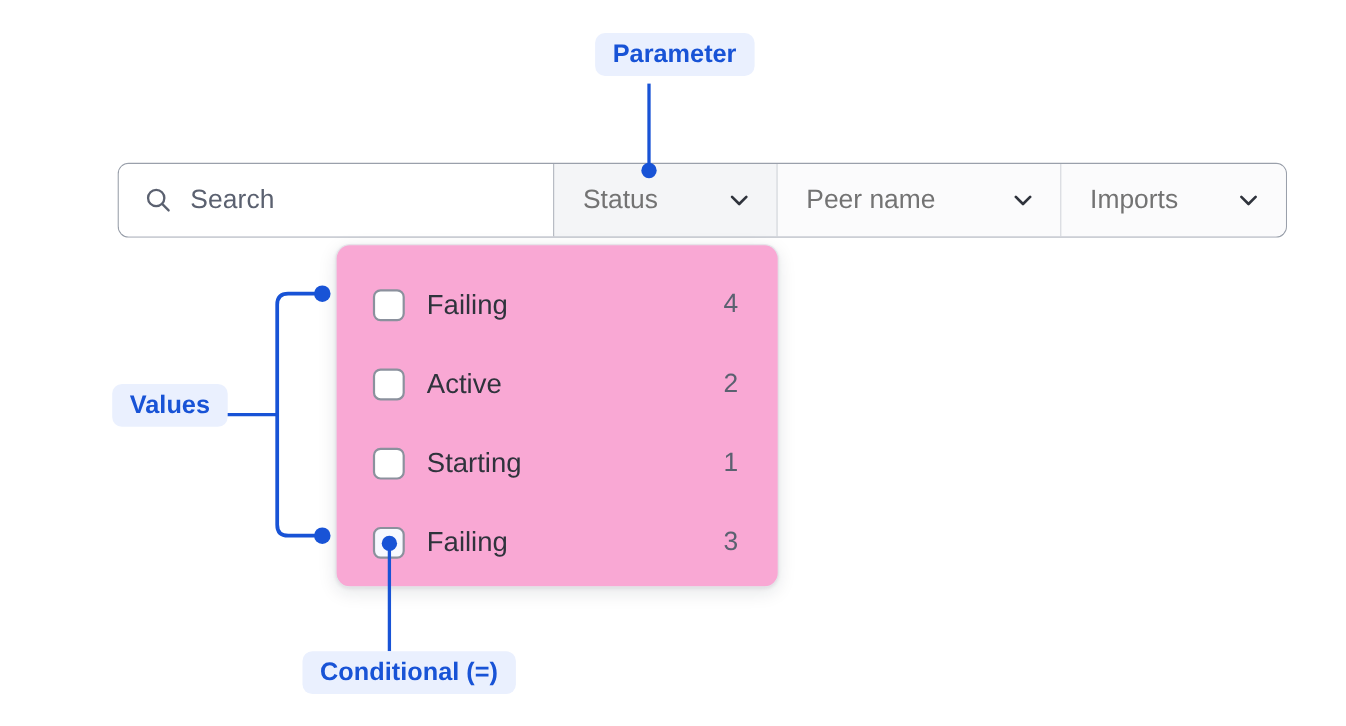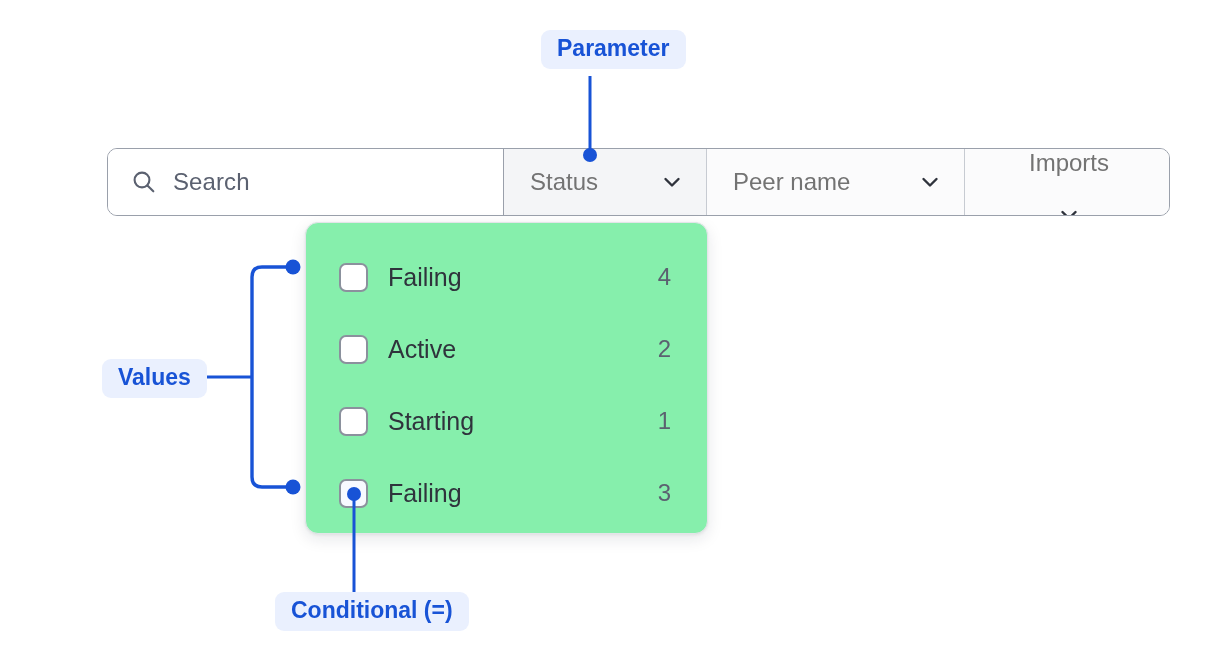--- a/index.html
+++ b/index.html
@@ -41,35 +41,35 @@
   }
   .filter-cell {
     display: flex;
     align-items: center;
     justify-content: space-between;
     padding: 0 22px 0 26px;
     background: #fbfbfc;
     border-right: 1.5px solid #c7cbd2;
     gap: 26px;
   }
-  .filter-cell:last-child { border-right: none; flex-direction: column; }
+  .filter-cell:last-child { border-right: none; }
   .filter-cell.is-open { background: #f4f5f7; }
   .filter-label {
     font-size: 24px;
     color: #737373;
     white-space: nowrap;
   }
   .chev { width: 24px; height: 24px; flex: 0 0 auto; display:block; }
 
   
   .dropdown {
     position: absolute;
     left: 305px; top: 222px;
     width: 403px; height: 312px;
-    background: #86efac;
+    background: #f9a8d4;
     border: 1px solid #e3e5e9;
     border-radius: 13px;
     box-shadow: 0 5px 16px rgba(22,28,45,.10), 0 1px 3px rgba(22,28,45,.07);
     padding: 18px 0;
   }
   .opt-row {
     height: 72px;
     display: flex;
     align-items: center;
     padding: 0 36px 0 33px;
@@ -103,21 +103,21 @@
     color: #1853d6;
     font-size: 23px;
     font-weight: bold;
     border-radius: 9px;
     padding: 7px 16px 9px;
     white-space: nowrap;
     line-height: 1;
     margin-left: 28px;
   }
   #badge-parameter { left: 513px; top: 30px; }
-  #badge-values    { left: 74px;  top: 359px; }
+  #badge-values    { left: 74px;  top: 349px; }
   #badge-cond      { left: 247px; top: 592px; }
 
   svg.conn { position: absolute; left: 0; top: 0; width: 1224px; height: 660px; overflow: visible; pointer-events: none; }
 </style>
 </head>
 <body>
 
 <div id="stage">
 
   <div class="filter-bar">

